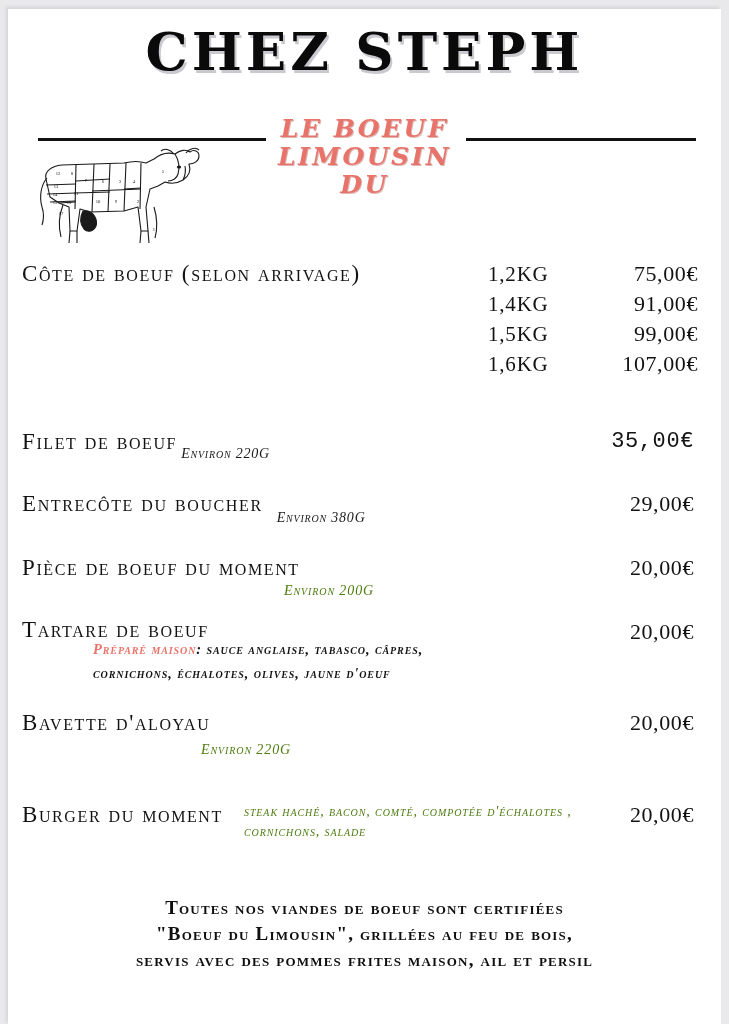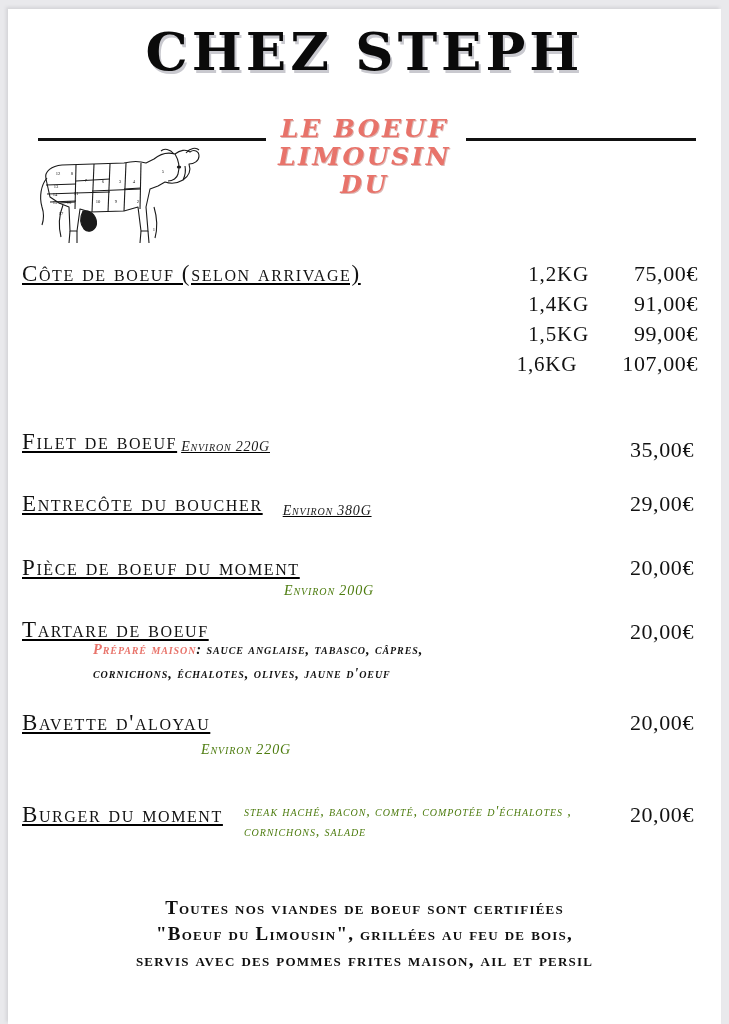--- a/index.html
+++ b/index.html
@@ -85,22 +85,21 @@
     left: 0; right: 0;
     top: 252px;
   }
 
   .menu-item {
     position: relative;
   }
 
   .item-head {
     display: flex;
-    align-items: flex-start;
-    text-decoration: underline;
+    align-items: flex-end;
   }
 
   .item-name {
     font-family: "Liberation Serif", "DejaVu Serif", serif;
     font-variant: small-caps;
     font-size: 23px;
     line-height: 26px;
     letter-spacing: 1.6px;
     color: #121212;
     white-space: nowrap;
@@ -141,21 +140,21 @@
 
   
   .weight-table {
     position: absolute;
     left: 480px;
     top: 0;
     width: 210px;
   }
   .weight-row {
     display: flex;
-    justify-content: flex-end;
+    justify-content: space-between;
     align-items: baseline;
     height: 30px;
     gap: 45px;
   }
   .weight-label {
     font-family: "Liberation Serif", "DejaVu Serif", serif;
     font-size: 21px;
     letter-spacing: 0.8px;
     color: #121212;
     white-space: nowrap;
@@ -303,27 +302,27 @@
           <span class="weight-price">107,00€</span>
         </div>
       </div>
     </div>
 
     <div class="menu-item" style="height:62px;">
       <div class="item-head">
         <span class="item-name">Filet de boeuf</span>
         <span class="inline-desc" style="margin-left:4px;position:relative;top:8px;">Environ 220G</span>
       </div>
-      <span class="price" style="top:8px;">35,00€</span>
+      <span class="price" style="top:0;font-family:Liberation Mono, monospace;">35,00€</span>
     </div>
 
     <div class="menu-item" style="height:64px;">
       <div class="item-head">
         <span class="item-name">Entrecôte du boucher</span>
-        <span class="inline-desc" style="margin-left:20px;position:relative;top:10px;">Environ 380G</span>
+        <span class="inline-desc" style="margin-left:14px;position:relative;top:10px;">Environ 380G</span>
       </div>
       <span class="price" style="top:0;">29,00€</span>
     </div>
 
     <div class="menu-item" style="height:62px;">
       <div class="item-head">
         <span class="item-name">Pièce de boeuf du moment</span>
       </div>
       <div class="sub-desc" style="padding-left:276px;">Environ 200G</div>
       <span class="price" style="top:0;">20,00€</span>

